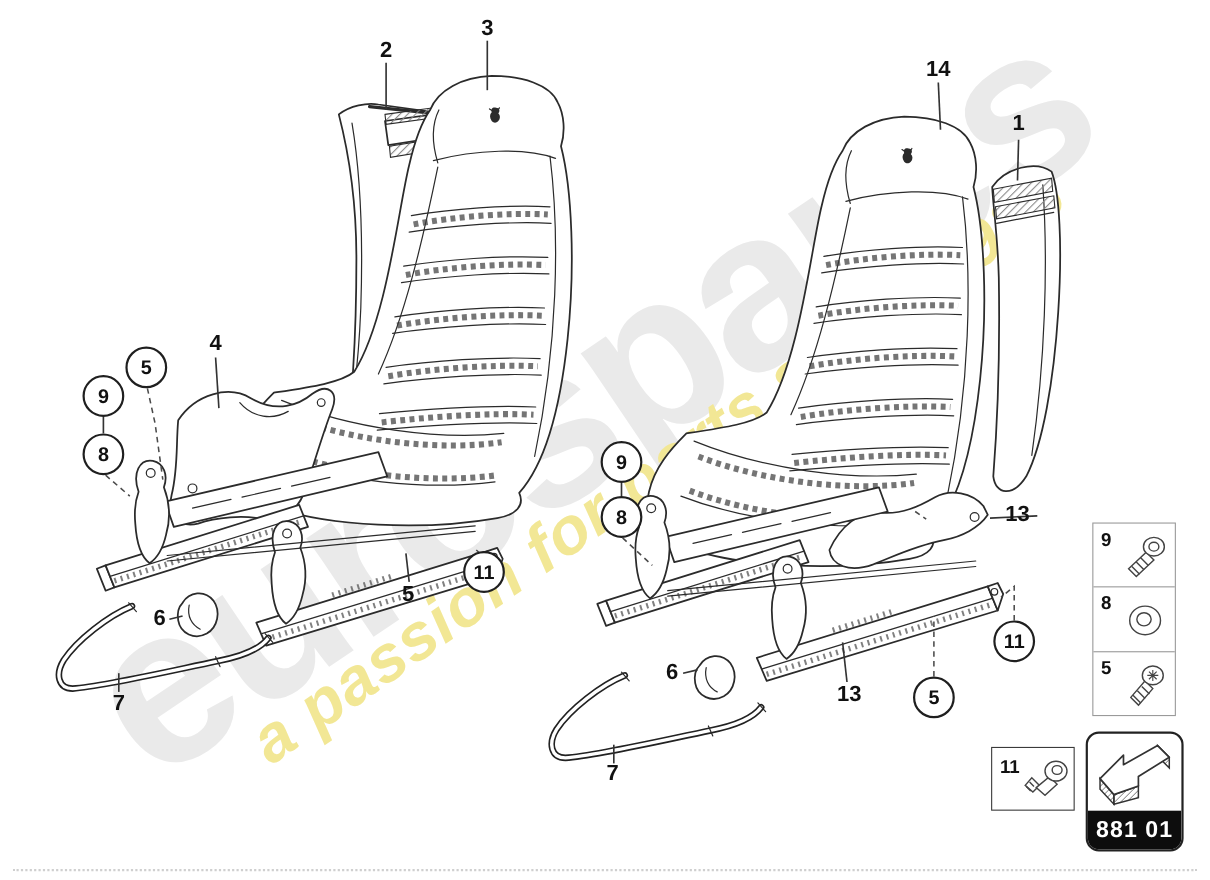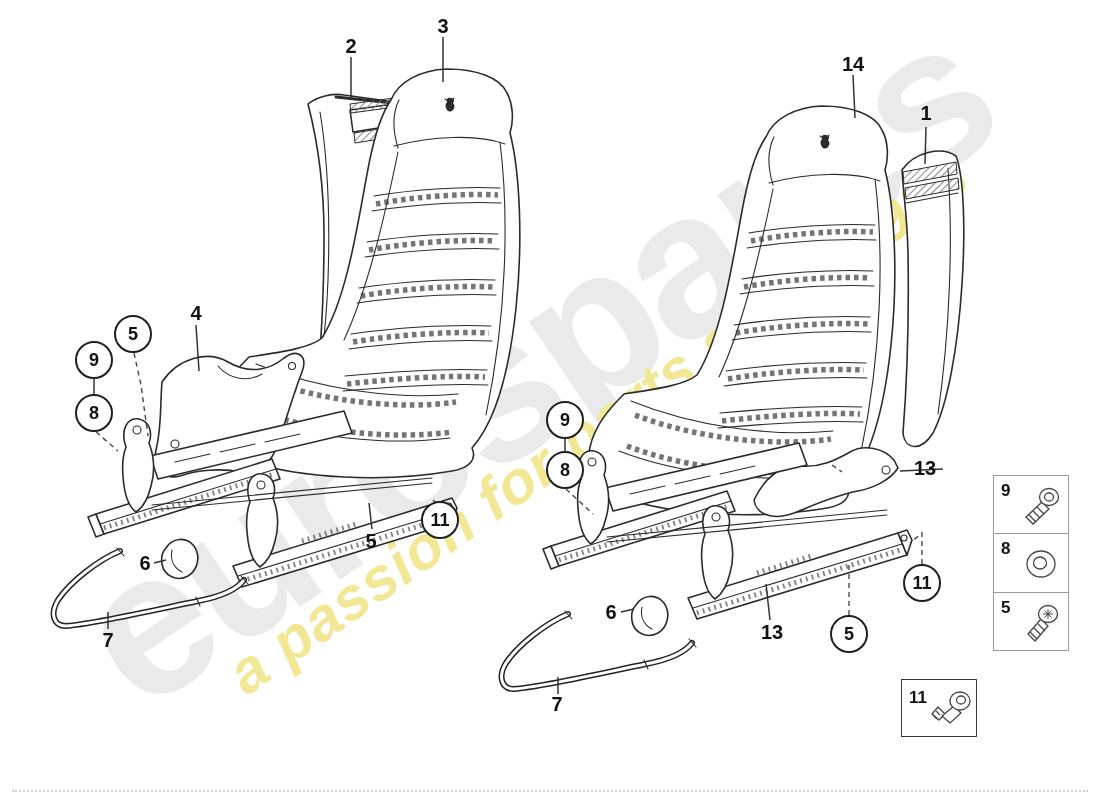--- a/index.html
+++ b/index.html
@@ -304,15 +304,31 @@
       <g fill="#fff" stroke="#444" stroke-width="1.3">
         <path d="M 29,27 L 23,33 L 16,27 L 22,20 Z"></path>
         <path d="M 17,28 L 21,32 M 20,24 L 24,28" fill="none"></path>
         <path d="M 38,19 L 45,26 L 34,36 L 26,29 Z"></path>
         <ellipse cx="44" cy="14" rx="10" ry="9"></ellipse>
         <ellipse cx="45" cy="13" rx="4.5" ry="4"></ellipse>
       </g>
     </svg>
   </div>
 
+  <div class="badge">
+    <div class="icon-area">
+      <svg width="76" height="62" viewBox="0 0 78 64">
+        <path d="M 6,38 L 19,53 L 19,62 L 6,48 Z" fill="url(#hatch2)" stroke="#333" stroke-width="1.4"></path>
+        <path d="M 19,53 L 42,45 L 42,56 L 19,62 Z" fill="url(#hatch2)" stroke="#333" stroke-width="1.4"></path>
+        <path d="M 60,7 L 71,18 L 71,28 L 60,17 Z" fill="url(#hatch2)" stroke="#333" stroke-width="1.4"></path>
+        <path d="M 6,38 L 28,16 L 28,25 L 60,7 L 71,18 L 42,36 L 42,45 L 19,53 Z" fill="#fff" stroke="#333" stroke-width="1.6" stroke-linejoin="round"></path>
+        <defs>
+          <pattern id="hatch2" width="4" height="4" patternUnits="userSpaceOnUse" patternTransform="rotate(45)">
+            <line x1="0" y1="0" x2="0" y2="4" stroke="#888" stroke-width="1.6"></line>
+          </pattern>
+        </defs>
+      </svg>
+    </div>
+    <div class="code">881 01</div>
+  </div>
 
   <div class="bottom-dotted"></div>
 </div>
 
 </body></html>

